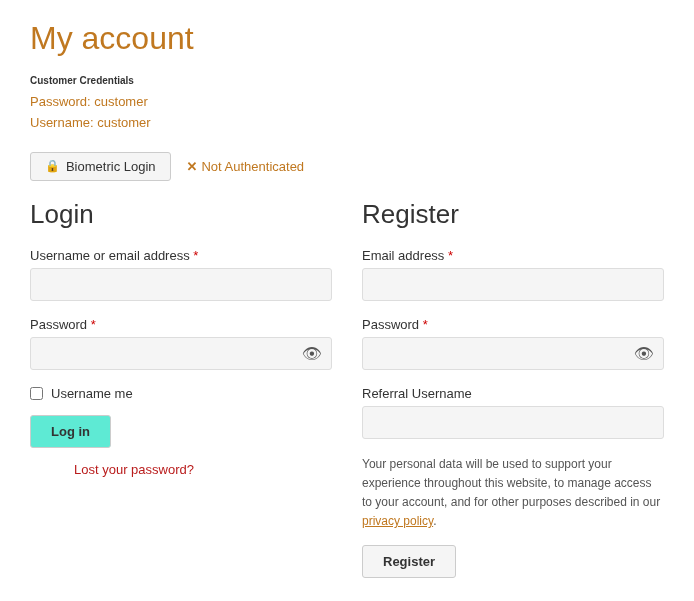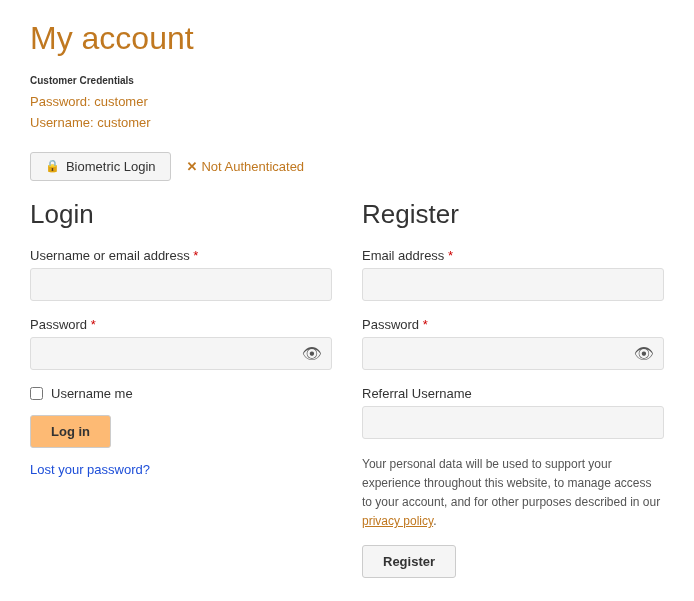--- a/index.html
+++ b/index.html
@@ -112,35 +112,36 @@
     }
     .remember-row {
       display: flex;
       align-items: center;
       gap: 8px;
       margin-bottom: 14px;
       font-size: 13px;
     }
     .login-btn {
       padding: 8px 20px;
-      background: #fdba74;
+      background: #5eead4;
       border: 1px solid #ccc;
       border-radius: 3px;
       font-size: 13px;
       font-weight: 600;
       cursor: pointer;
       color: #333;
     }
     .lost-password {
       margin-top: 14px;
       font-size: 13px;
     }
     .lost-password a {
-      color: #1d4ed8;
+      color: #b91c1c;
       text-decoration: none;
+      margin-left: 44px;
     }
     .privacy-text {
       font-size: 12px;
       color: #555;
       margin-bottom: 14px;
       line-height: 1.6;
     }
     .privacy-text a {
       color: #c07820;
       text-decoration: underline;

